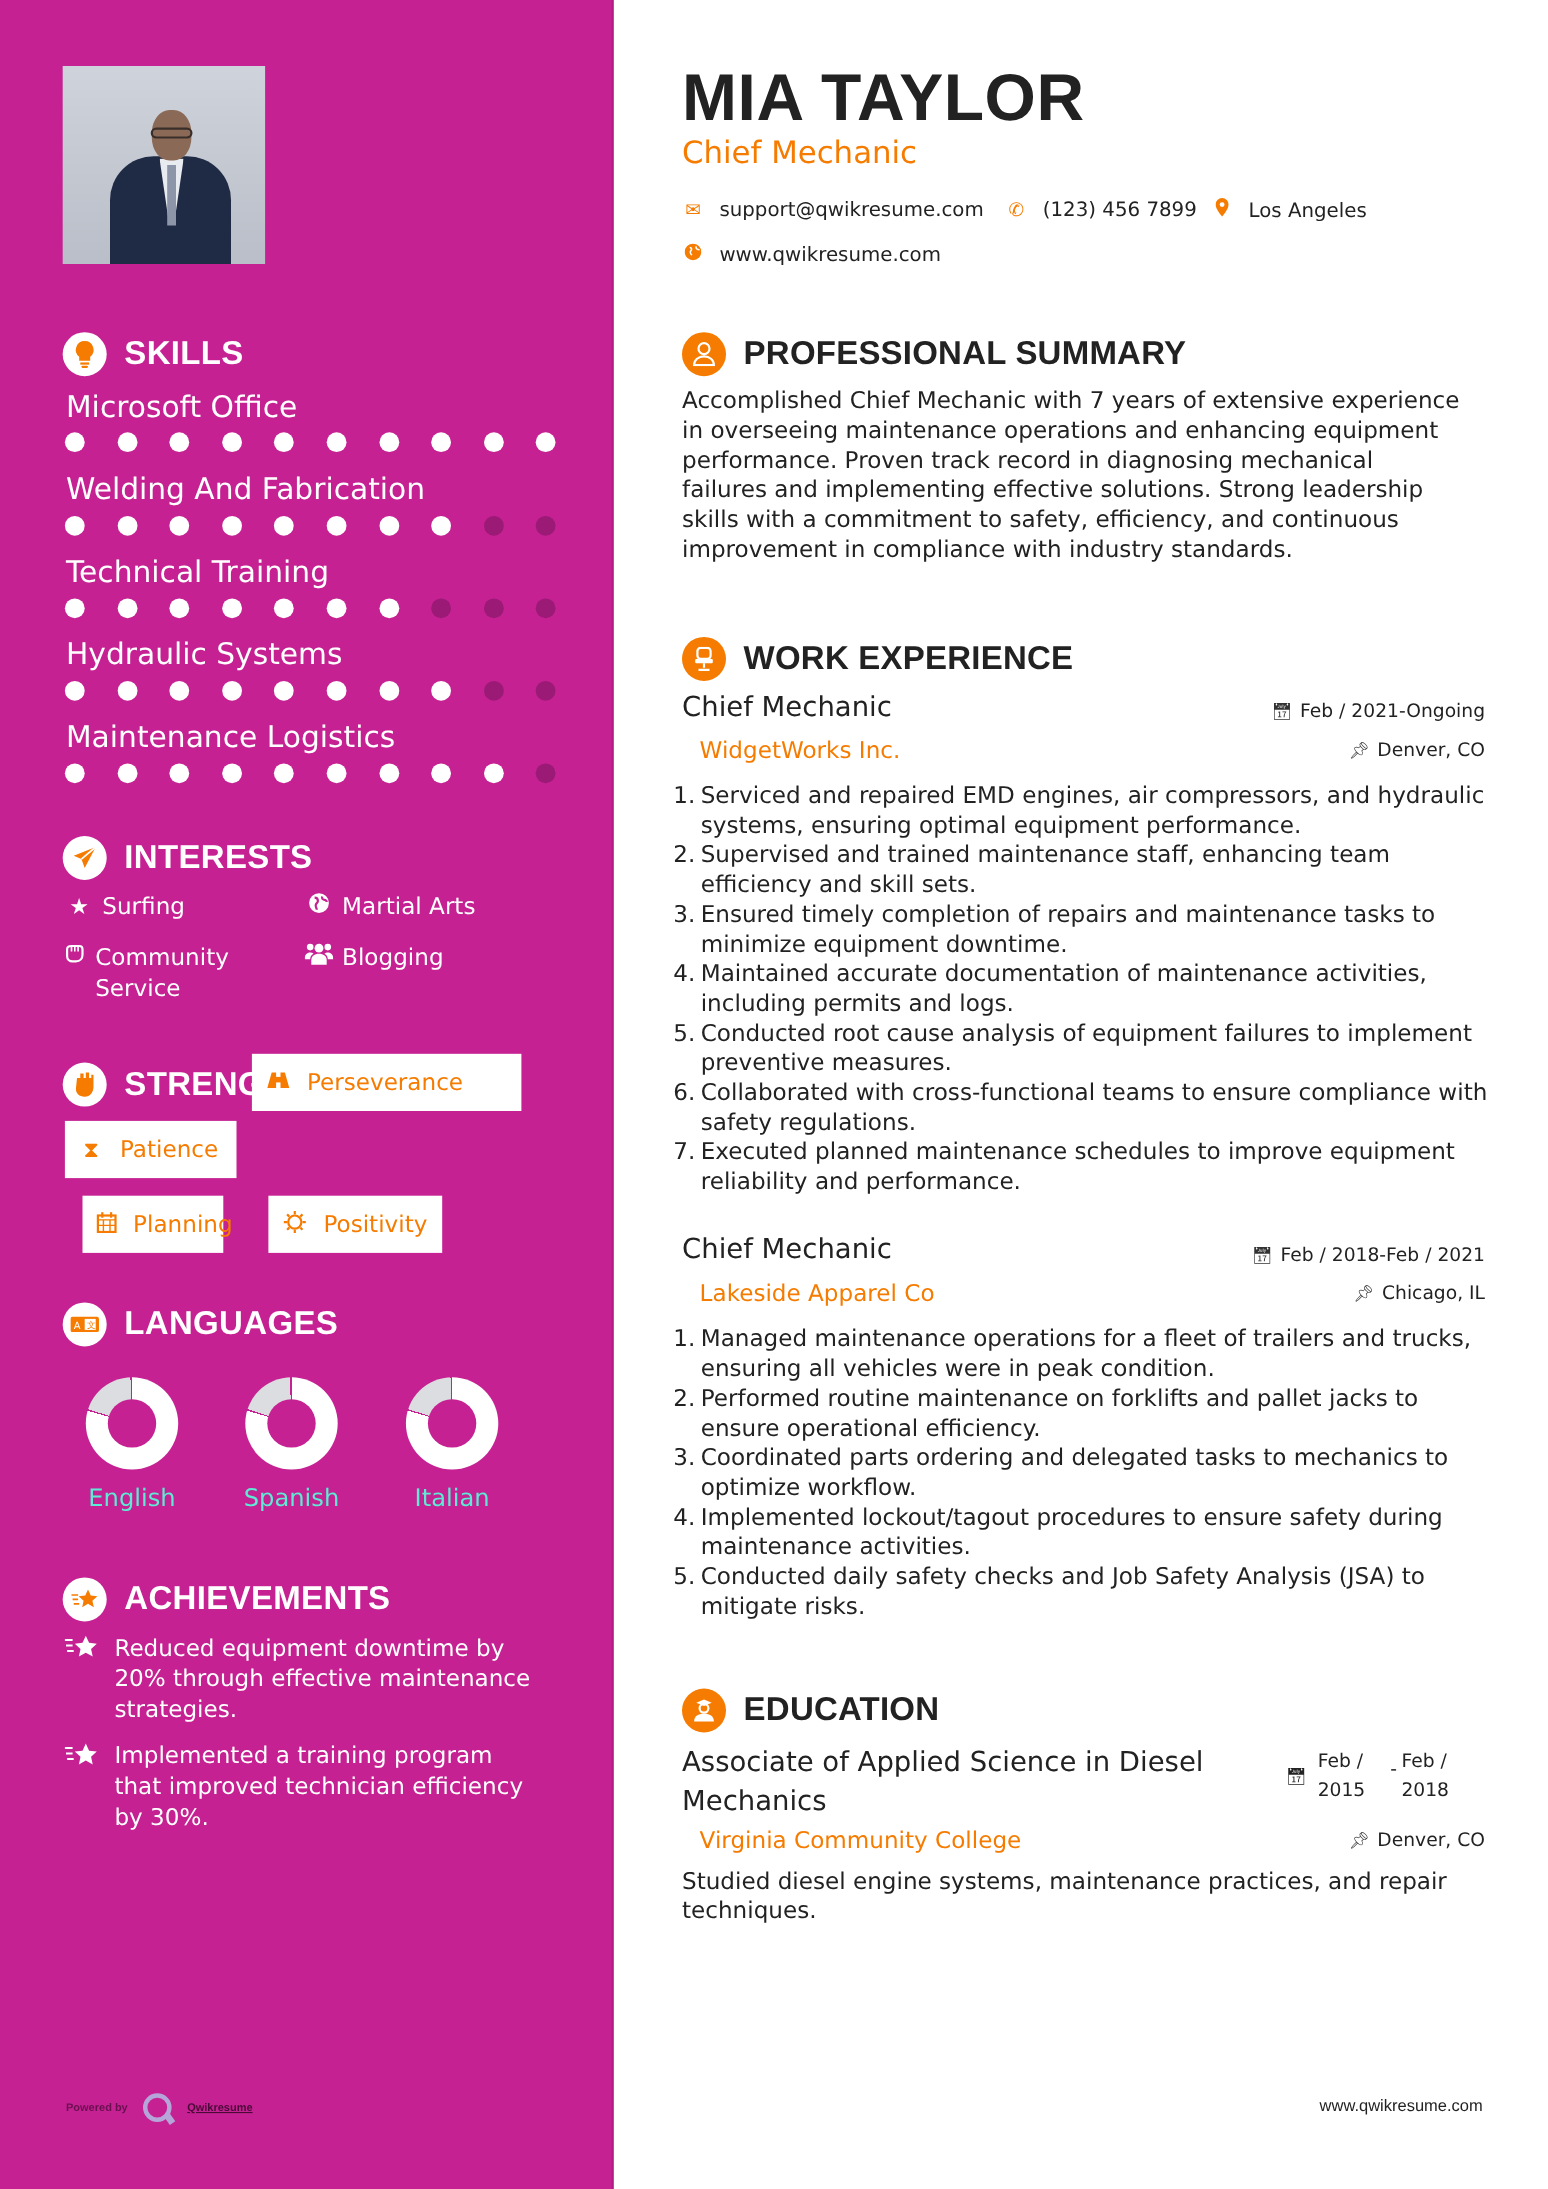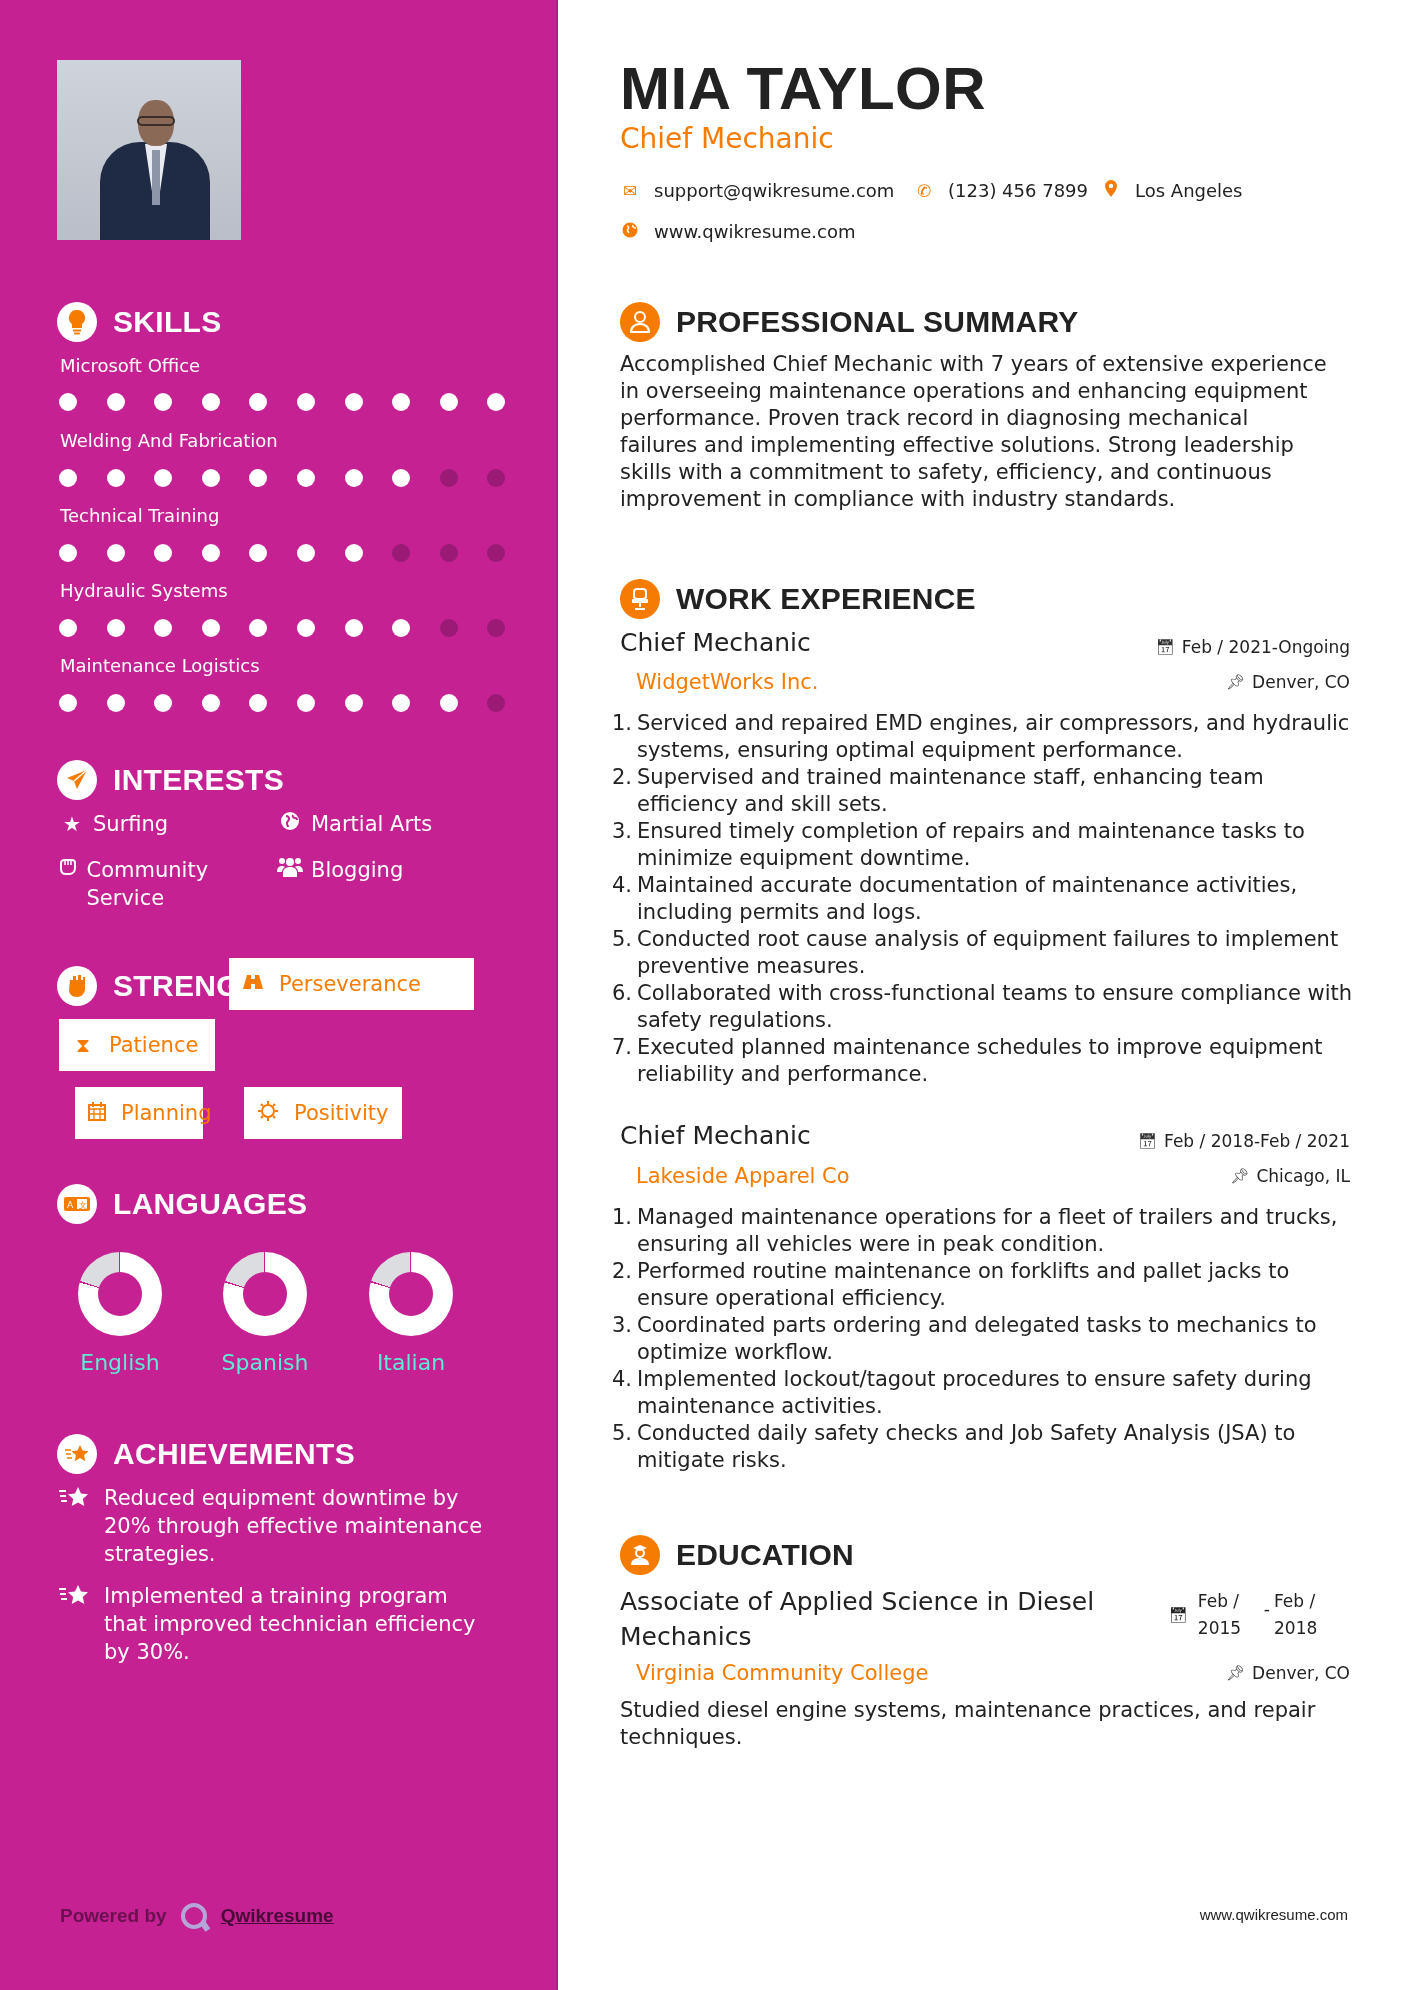--- a/index.html
+++ b/index.html
@@ -13,40 +13,40 @@
   .photo .head { position: absolute; left: 81px; top: 40px; width: 36px; height: 46px; border-radius: 45%; background: #8a6a57; }
   .photo .glasses { position: absolute; left: 80px; top: 56px; width: 38px; height: 10px; border: 2px solid #3a2e2a; border-radius: 6px; }
   .photo .body { position: absolute; left: 43px; top: 82px; width: 110px; height: 110px; background: #1f2a44; border-radius: 40px 40px 0 0; }
   .photo .shirt { position: absolute; left: 88px; top: 84px; width: 22px; height: 60px; background: #e8ebf0; clip-path: polygon(0 0,100% 0,60% 100%,40% 100%); }
   .photo .tie { position: absolute; left: 95px; top: 90px; width: 8px; height: 55px; background: #8d96a8; }
 
   .s-head { position: absolute; left: 57px; display: flex; align-items: center; }
   .s-head .ic { width: 40px; height: 40px; border-radius: 50%; background: #fff; display: flex; align-items: center; justify-content: center; color: #F57C00; font-size: 22px; line-height: 1; }
   .s-head .tt { margin-left: 16px; font-family: "Liberation Sans", sans-serif; font-weight: 700; font-size: 30px; letter-spacing: 0.3px; color: #fff; }
 
-  .skill-label { position: absolute; left: 60px; font-family: "DejaVu Sans", sans-serif; font-size: 18px; color: #fff; }
+  .skill-label { position: absolute; left: 60px; font-family: "DejaVu Sans", sans-serif; font-size: 27px; color: #fff; }
   .dots { position: absolute; left: 59px; display: flex; gap: 29.6px; }
   .dot { width: 18px; height: 18px; border-radius: 50%; background: #ffffff; }
   .dot.off { background: #9a1a76; }
 
   .interest { position: absolute; display: flex; align-items: flex-start; font-size: 21px; color: #fff; line-height: 28px; }
   .interest .ii { width: 26px; font-size: 20px; margin-right: 8px; text-align: center; }
 
   .badge { position: absolute; height: 52px; background: #fff; display: flex; align-items: center; padding: 0 12px; color: #F57C00; font-size: 21px; }
   .badge .bi { font-size: 20px; margin-right: 14px; width: 24px; text-align: center; }
 
   .lang { position: absolute; width: 120px; text-align: center; }
   .donut { width: 84px; height: 84px; margin: 0 auto; border-radius: 50%; position: relative; }
   .donut::after { content: ""; position: absolute; left: 20px; top: 20px; width: 44px; height: 44px; border-radius: 50%; background: #C52192; }
   .lang .ln { margin-top: 14px; font-size: 22px; color: #5eead4; }
 
   .ach { position: absolute; left: 57px; width: 440px; display: flex; color: #fff; font-size: 21px; line-height: 28px; }
   .ach .ai { width: 34px; flex: none; font-size: 22px; margin-right: 13px; text-align: center; }
 
-  .powered { position: absolute; left: 60px; top: 1903px; display: flex; align-items: center; font-family: "Liberation Sans", sans-serif; font-size: 19px; color: #6a1050; font-weight: 700; justify-content: space-between; }
+  .powered { position: absolute; left: 60px; top: 1903px; display: flex; align-items: center; font-family: "Liberation Sans", sans-serif; font-size: 10px; color: #6a1050; font-weight: 700; justify-content: space-between; }
   .powered .q { margin: 0 14px 0 14px; width: 26px; height: 26px; border: 4px solid #b6a5d8; border-radius: 50%; position: relative; }
   .powered .q::after { content: ""; position: absolute; right: -5px; bottom: -6px; width: 6px; height: 10px; background: #b6a5d8; transform: rotate(-35deg); }
   .powered a { color: #4a0a38; text-decoration: underline; }
 
   
   .main { position: absolute; left: 620px; top: 0; width: 730px; }
   .name { position: absolute; left: 0; top: 54px; font-family: "Liberation Sans", sans-serif; font-weight: 700; font-size: 60px; color: #222; letter-spacing: 0.5px; }
   .role { position: absolute; left: 0; top: 122px; font-size: 28px; color: #F57C00; }
   .contact { position: absolute; display: flex; align-items: center; font-size: 18px; color: #222; }
   .contact .ci { color: #F57C00; font-size: 17px; width: 20px; margin-right: 14px; text-align: center; }

